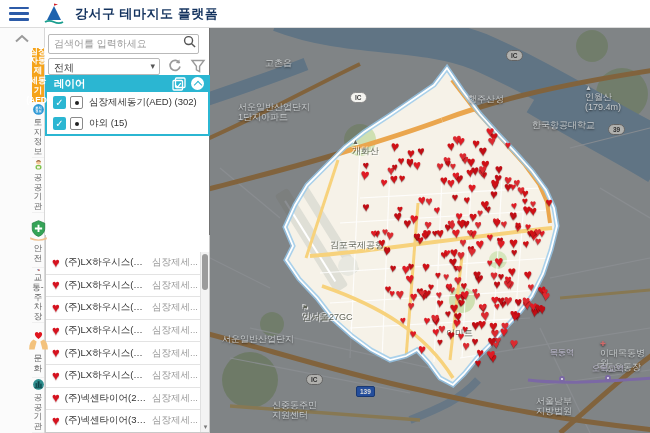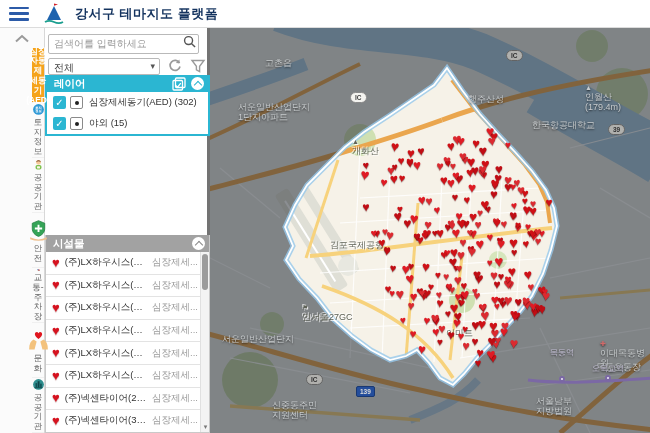--- a/index.html
+++ b/index.html
@@ -17,21 +17,21 @@
   
   .sidebar { position:absolute; left:0; top:28px; width:45px; height:405px; background:#fbfbfb; border-right:1px solid #d8d8d8; z-index:25; }
   .sb-chevron { height:20px; display:flex; align-items:center; justify-content:center; cursor:pointer; }
   .sb-item { height:55px; display:flex; flex-direction:column; align-items:center; justify-content:center; cursor:pointer; border-bottom:1px solid #f0f0f0;margin-left:32px; }
   .sb-item .ic { width:25px; height:25px; }
   .sb-item .lbl { font-size:8.5px; color:#666; margin-top:2px; text-align:center; line-height:1.15; }
   .sb-item.selected { background:#f5a31a; }
   .sb-item.selected .lbl { color:#fff; font-weight:bold; }
 
   
-  .panel { position:absolute; left:45px; top:28px; width:165px; height:405px; background:#fff; border-right:3px solid #737373; z-index:20; }
+  .panel { position:absolute; left:45px; top:28px; width:165px; height:405px; background:#fff; border-right:1px solid #737373; z-index:20; }
   .search-row { position:absolute; left:3px; top:5px; width:151px; height:20px; }
   .search-input { width:100%; height:20px; border:1px solid #b9b9b9; border-radius:2px; font-size:10px; padding:0 20px 0 5px; color:#333; font-family:inherit; }
   .search-input::placeholder { color:#999; }
   .search-btn { position:absolute; right:2px; top:2px; width:16px; height:16px; background:none; border:none; cursor:pointer; }
   .select-row { position:absolute; left:3px; top:29px; width:158px; height:18px; display:flex; align-items:center; }
   .select-box { width:112px; height:17px; border:1px solid #b9b9b9; border-radius:2px; font-size:10px; color:#444; padding:2px 14px 0 5px; position:relative; cursor:pointer; background:#fff; }
   .select-box::after { content:"▾"; position:absolute; right:4px; top:2px; font-size:9px; color:#555; }
   .tool-ic { width:16px; height:16px; margin-left:7px; cursor:pointer; }
 
   .layers-box { position:absolute; left:0; top:47px; width:165px; border-left:2px solid #2bb6d2; border-right:2px solid #2bb6d2; border-bottom:2px solid #2bb6d2; background:#fdffff; }
@@ -203,24 +203,20 @@
         <span class="txt">심장제세동기(AED) (302)</span>
       </div>
       <div class="layer-row">
         <span class="cb"></span>
         <span class="dotbox"></span>
         <span class="txt">야외 (15)</span>
       </div>
     </div>
 
     <div class="fac-box">
-      <div class="sec-head">
-        <span class="sec-title">시설물</span>
-        <span class="circle-chev gray"></span>
-      </div>
       <div class="fac-list" id="facList">
           <div class="fac-row">
             <span class="heart">♥</span>
             <span class="name">(주)LX하우시스(1층)</span>
             <span class="type">심장제세...</span>
           </div>
           <div class="fac-row">
             <span class="heart">♥</span>
             <span class="name">(주)LX하우시스(2층)</span>
             <span class="type">심장제세...</span>

